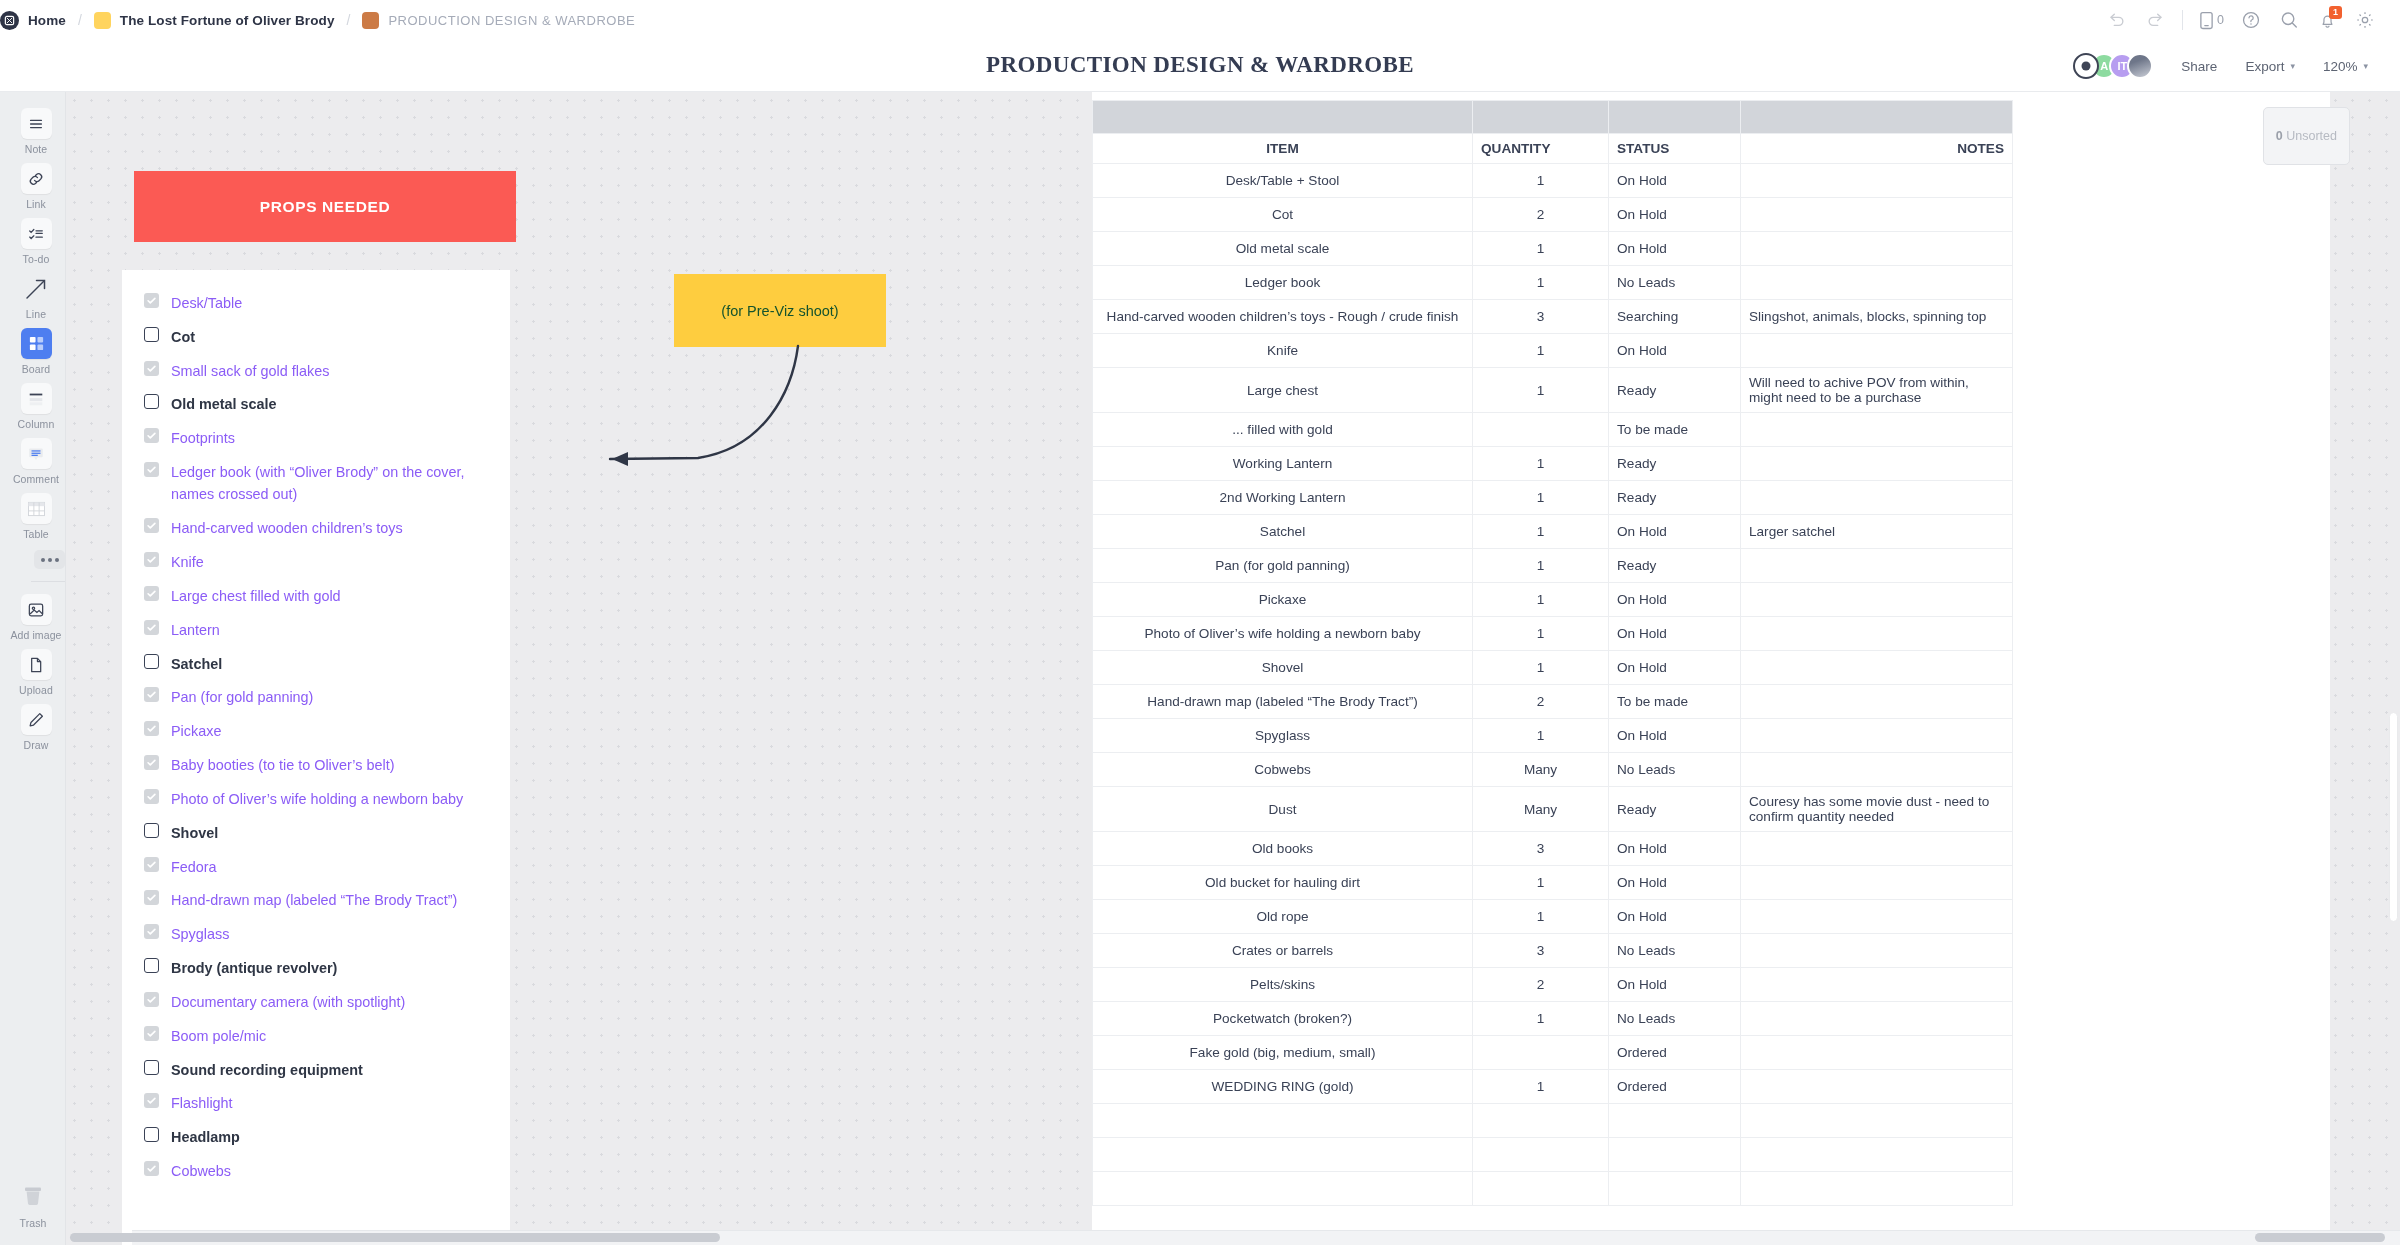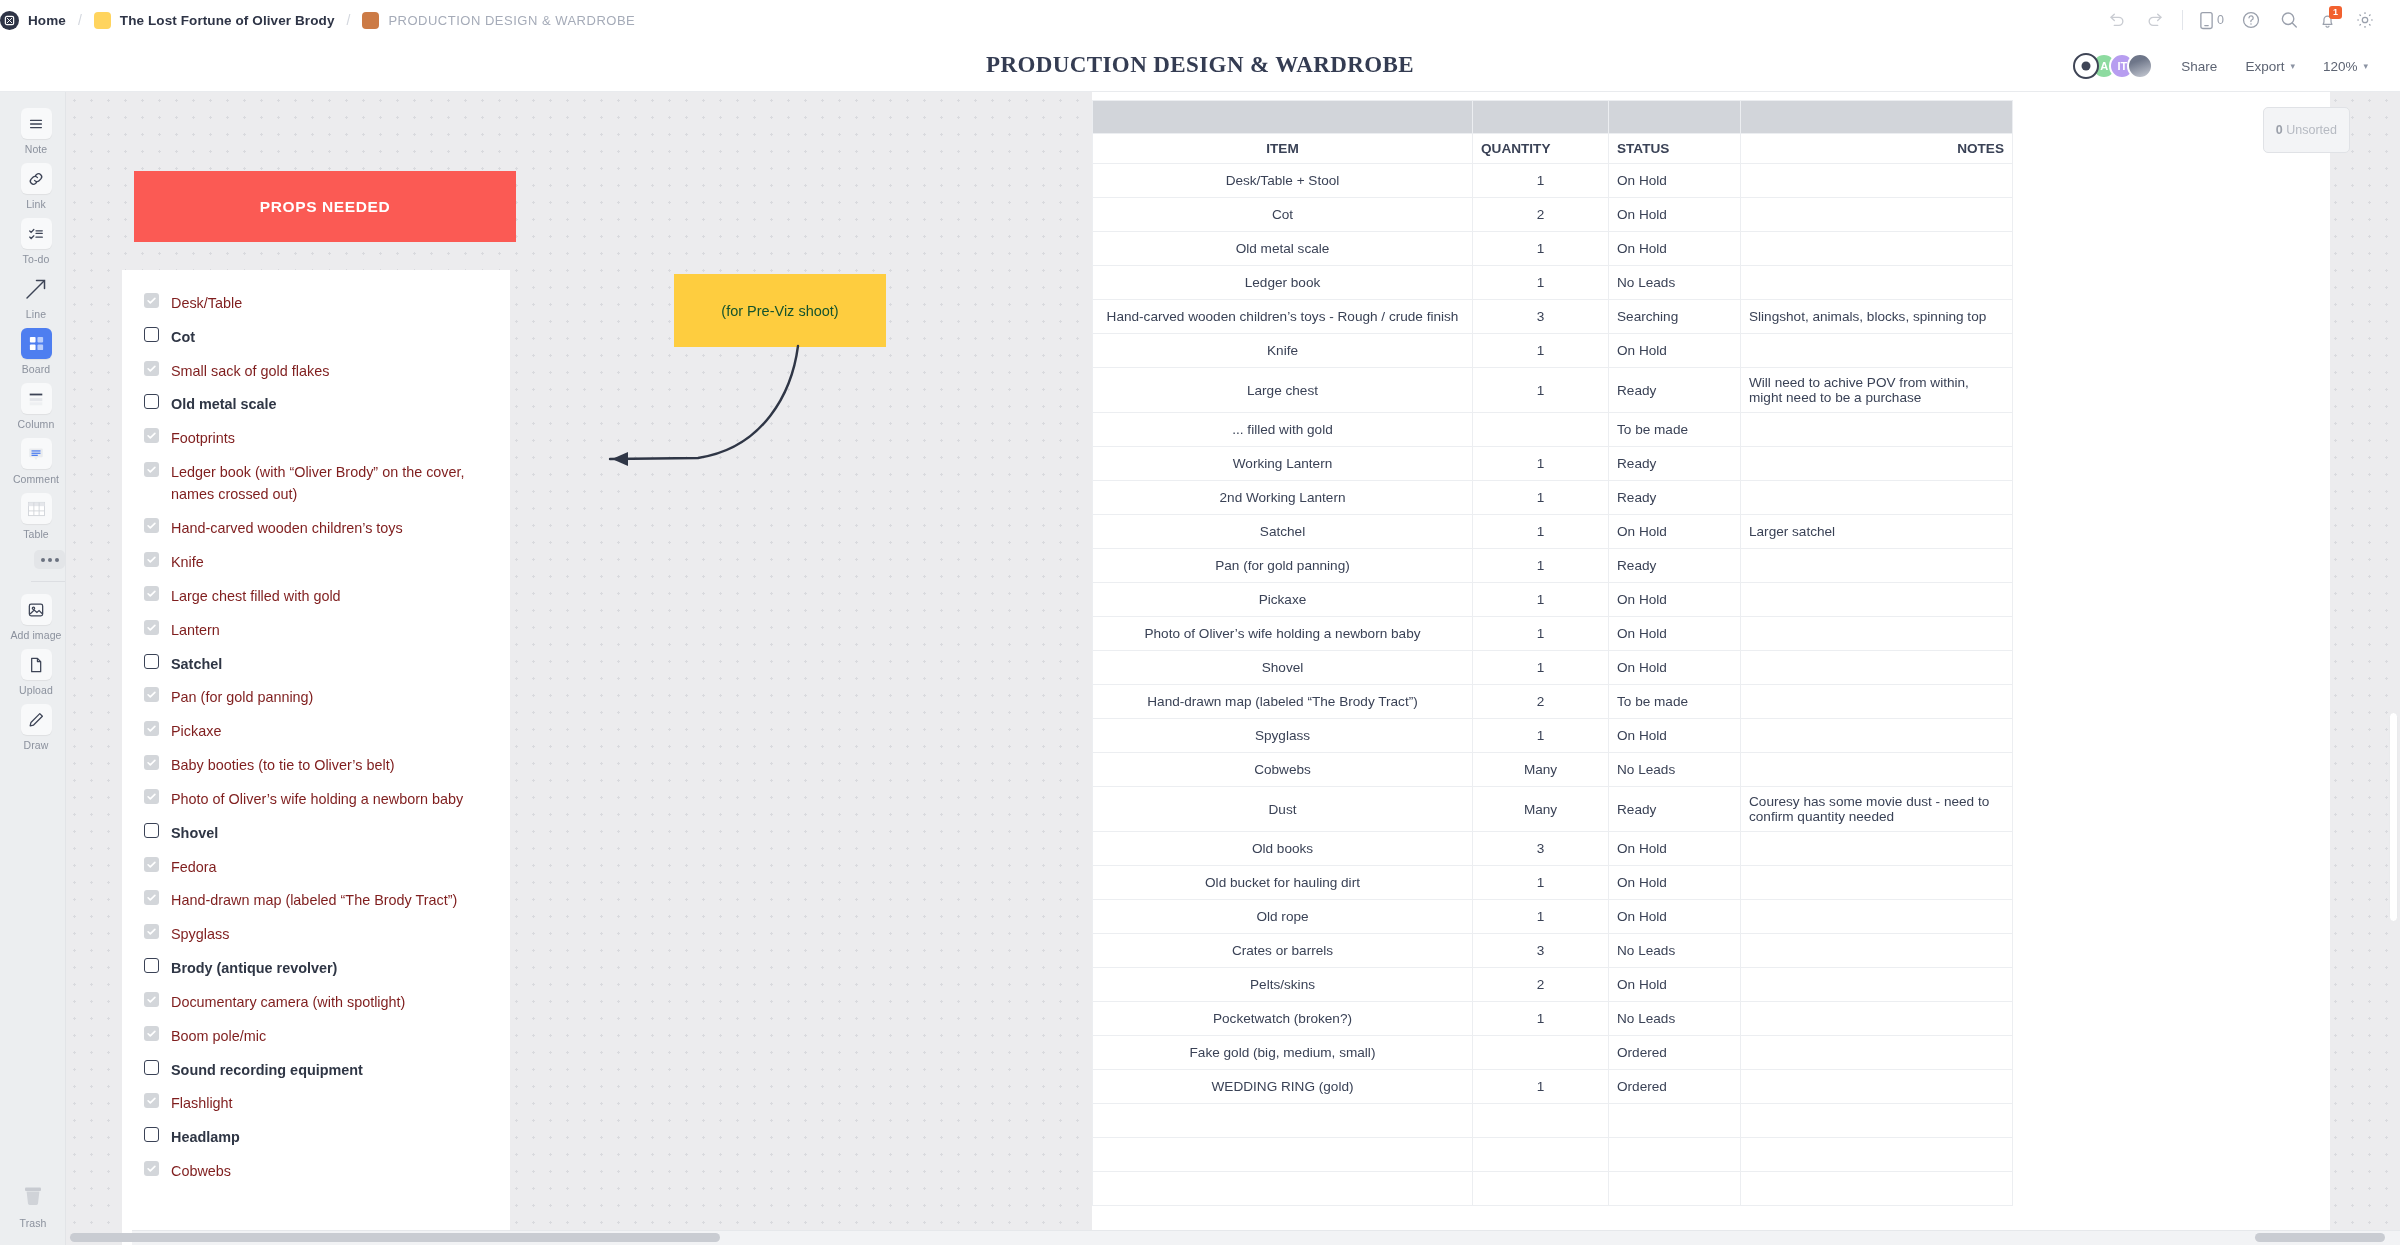--- a/index.html
+++ b/index.html
@@ -123,36 +123,36 @@
   }
   .chk-row { display: flex; align-items: flex-start; gap: 12px; margin-bottom: 11.5px; }
   .chk {
     width: 15px; height: 15px; border-radius: 3px; flex: none; margin-top: 1px;
     display: flex; align-items: center; justify-content: center;
   }
   .chk.on { background: #d3d6da; }
   .chk.on svg { display:block; }
   .chk.off { background: #fff; border: 1.6px solid #3a4256; }
   .chk-lb { font-size: 14.4px; line-height: 1.55; }
-  .chk-lb.done { color: #7f1d1d; }
+  .chk-lb.done { color: #8b5cf6; }
   .chk-lb.todo { color: #2f3645; font-weight: bold; }
 
   
   .sticky {
     position: absolute; left: 608px; top: 182px; width: 212px; height: 73px;
     background: #fecd3f; display:flex; align-items:center; justify-content:center;
     font-size: 14.5px; color:#14532d;
   }
   .arrow-svg { position: absolute; left: 520px; top: 248px; }
 
   
   .unsorted {
     position: absolute; right: 50px; top: 15px;
     border: 1px solid #e0e2e6; border-radius: 5px; background: #f3f4f6;
-    font-size: 12.5px; color: #b6bac2; padding: 15px 12px;
+    font-size: 12.5px; color: #b6bac2; padding: 21px 12px;
   }
   .unsorted b { color:#9ba0aa; font-weight:bold; }
 
   
   .tbl-wrap { position: absolute; left: 1026px; top: 8px; width: 920px; }
   table.props { border-collapse: collapse; width: 920px; table-layout: fixed; }
   table.props td, table.props th { border: 1px solid #eceef1; padding: 7px 8px; font-size: 13.6px; color:#3a4256; }
   .band td { background:#d2d5da; height: 33px; border-color:#d2d5da; padding:0; }
   th.c-item { text-align:center; }
   th.c-qty, th.c-status { text-align:left; padding-left:10px; }

